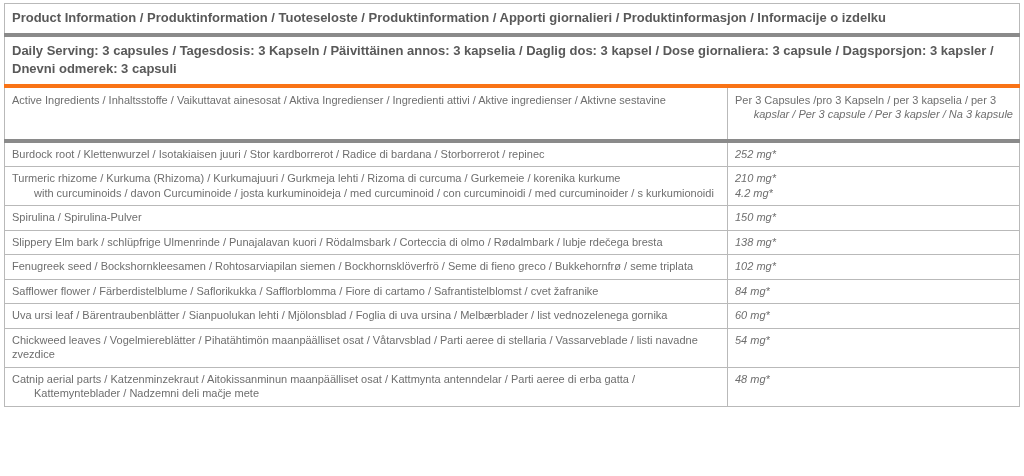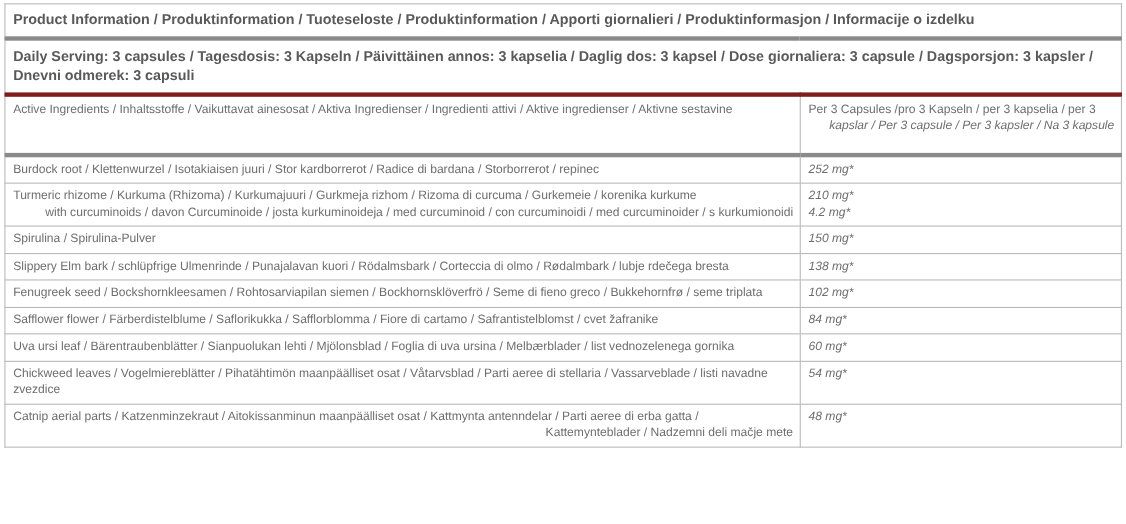--- a/index.html
+++ b/index.html
@@ -38,40 +38,39 @@
     color: #595959;
     line-height: 1.38;
     padding: 5px 6px 6px 7px;
   }
   .row-product-info td {
     border-top: 1px solid #b9b9b9;
     border-bottom: 4px solid #8a8a8a;
   }
   .row-daily-serving td {
     border-top: 0;
-    border-bottom: 4px solid #7f1d1d;
+    border-bottom: 4px solid #f97316;
   }
 
   
   .row-colhead td {
     border-top: 0;
     border-bottom: 4px solid #8a8a8a;
     padding-top: 5px;
     padding-bottom: 6px;
     height: 40px;
   }
   .colhead-line-1 { display: block; }
   .colhead-line-2 { display: block; font-style: italic; text-align: right; }
 
   
   .row-ingredient td { border-top: 0; }
   .ing-sub {
     display: block;
     padding-left: 22px;
-    text-align: right;
   }
 
   .col-amount { width: 292px; }
   .amt-line { display: block; font-style: italic; }
 </style>
 </head>
 <body>
 
 <table class="label-table">
   <colgroup>
@@ -98,21 +97,21 @@
 
     <tr class="row-ingredient">
       <td>Burdock root / Klettenwurzel / Isotakiaisen juuri / Stor kardborrerot / Radice di bardana / Storborrerot / repinec</td>
       <td>
         <span class="amt-line">252 mg*</span>
       </td>
     </tr>
 
     <tr class="row-ingredient">
       <td>
-        <span>Turmeric rhizome / Kurkuma (Rhizoma) / Kurkumajuuri / Gurkmeja rizhom / Rizoma di curcuma / Gurkemeie / korenika kurkume</span>
+        <span>Turmeric rhizome / Kurkuma (Rhizoma) / Kurkumajuuri / Gurkmeja lehti / Rizoma di curcuma / Gurkemeie / korenika kurkume</span>
         <span class="ing-sub">with curcuminoids / davon Curcuminoide / josta kurkuminoideja / med curcuminoid / con curcuminoidi / med curcuminoider / s kurkumionoidi</span>
       </td>
       <td>
         <span class="amt-line">210 mg*</span>
         <span class="amt-line">4.2 mg*</span>
       </td>
     </tr>
 
 
     <tr class="row-ingredient">

